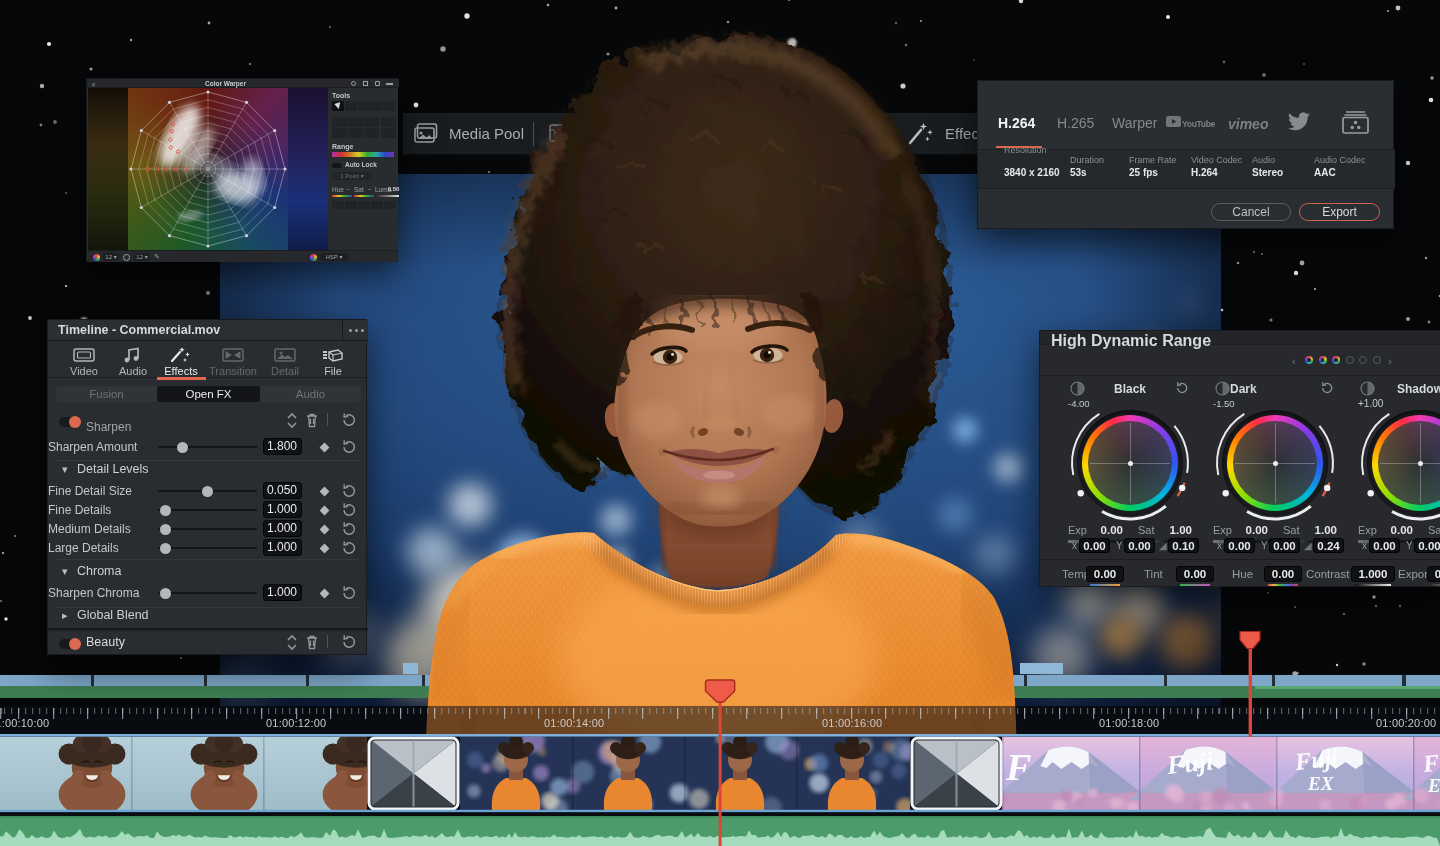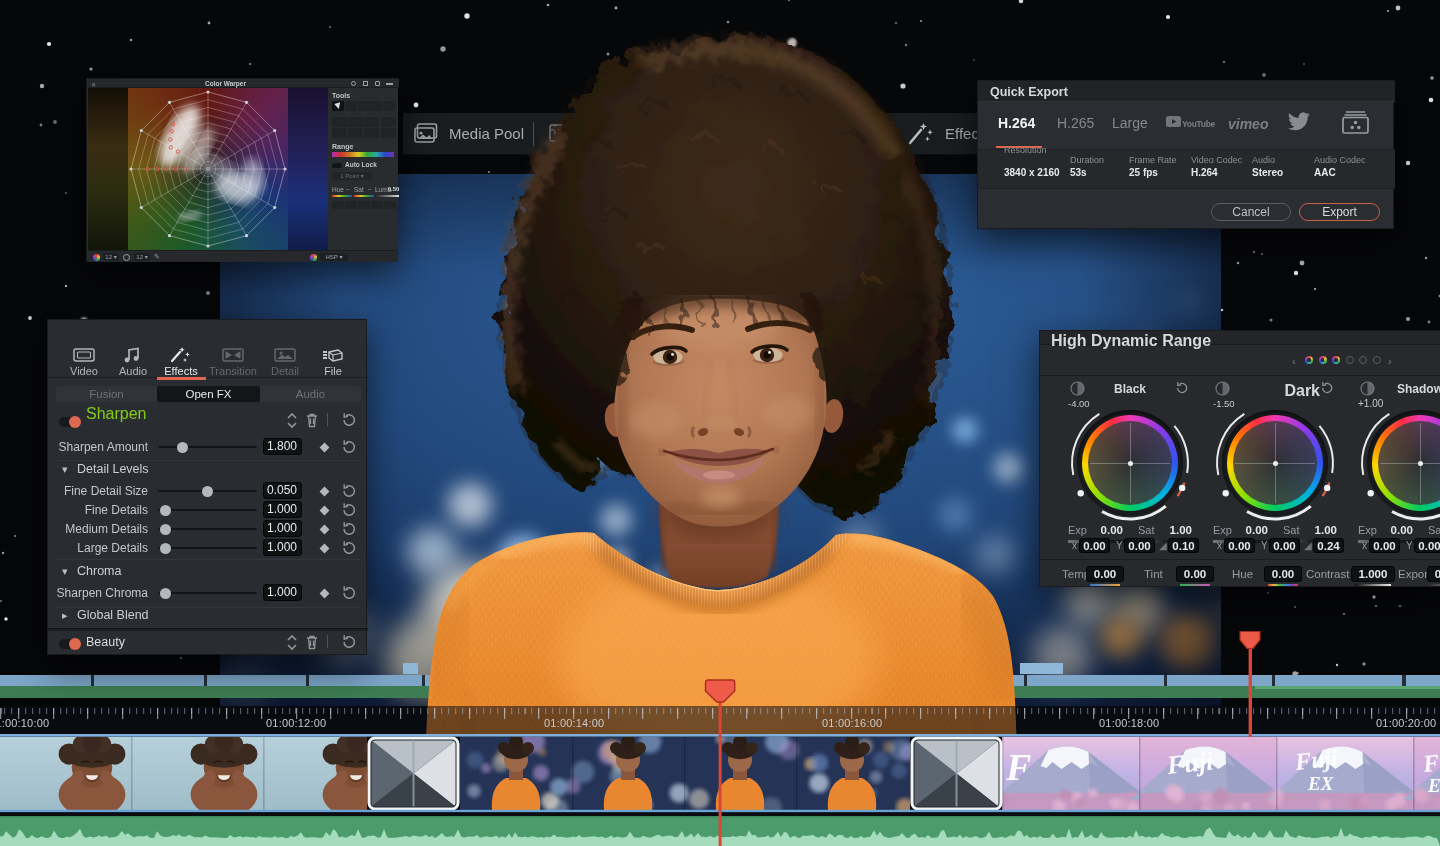--- a/index.html
+++ b/index.html
@@ -14,21 +14,21 @@
 #toolbar{position:absolute;left:403px;top:113px;width:807px;height:42px;background:rgba(28,31,34,.92);
  border-bottom:1px solid rgba(0,0,0,.5);color:#a7acb1;font-size:15px}
 #toolbar .sep{position:absolute;top:9px;width:1px;height:24px;background:#4a4e53}
 .mini{position:absolute;left:0;width:1440px}
 #ruler{position:absolute;left:0;top:706px;width:1440px;height:28px;background:rgba(11,14,22,.55)}
 .tc{position:absolute;top:11px;font-size:11px;color:#c6cbd0;letter-spacing:.2px}
 .panel{position:absolute;background:#292c30;box-shadow:0 12px 34px rgba(0,0,0,.6);border:1px solid #191b1d}
 .ptitle{font-weight:bold;color:#d6d9db;font-size:12.5px}
 .vbox{position:absolute;background:#101214;border:1px solid #050607;border-radius:3px;
  color:#e8eaec;font-size:12px;text-align:center}
-.row-label{position:absolute;color:#c3c7ca;font-size:12px;text-align:right}
+.row-label{position:absolute;color:#c3c7ca;font-size:12px;}
 .sl-track{position:absolute;height:2px;background:#131518;border-radius:1px}
 .sl-knob{position:absolute;width:11px;height:11px;border-radius:50%;background:#b3b8bc}
 .dia{position:absolute;width:7px;height:7px;background:#b3b8bc;transform:rotate(45deg)}
 .sec-chev{position:absolute;color:#b9bec2;font-size:11px}
 .hdrbox{position:absolute;background:#0f1113;border:1px solid #030405;border-radius:3px;color:#e6e8ea;
  font-size:11.5px;text-align:center;font-weight:bold}
 .hlab{position:absolute;color:#989da2;font-size:11.5px}
 .wheelring{position:absolute;border-radius:50%;
  background:conic-gradient(from 0deg,#f03ab4,#8a3ae8 12%,#2f55f0 25%,#00b4e0 37%,#00cc62 50%,#8ee000 62%,#ffd800 74%,#ff7c00 84%,#ff2a4a 94%,#f03ab4)}
 .wheelin{position:absolute;border-radius:50%;
@@ -857,20 +857,25 @@
     </svg>
 <svg class="abs" style="left:700px;top:678px" width="44" height="168" viewBox="0 0 44 168">
 <rect x="18.6" y="20" width="3" height="148" fill="#dc4638"></rect>
 <path d="M8,2 h24.2 a2.5,2.5 0 0 1 2.5,2.5 V13 L23.4,24 h-6.6 L5.5,13 V4.5 A2.5,2.5 0 0 1 8,2 Z" fill="#ef5b49" stroke="#a72c1e" stroke-width="1.4"></path>
 </svg>
     <svg class="abs" style="left:1236px;top:630px" width="30" height="108" viewBox="0 0 30 108">
 <rect x="12.6" y="14" width="3.4" height="93" fill="#dc4638"></rect>
 <path d="M4,1.5 h20 v8.5 l-7,8.5 h-6 l-7,-8.5 Z" fill="#ef5b49" stroke="#a72c1e" stroke-width="1.2"></path>
 </svg>
 <div class="panel" id="tlp" style="left:47px;top:319px;width:320px;height:336px;background:#292c30">
+      <div class="abs" style="left:0;top:0;width:320px;height:21px;background:#2b2e32;border-bottom:1px solid #17181a">
+        <div class="ptitle abs" style="left:10px;top:3px">Timeline - Commercial.mov</div>
+        <div class="abs" style="left:294px;top:0;width:1px;height:21px;background:#17181a"></div>
+        <div class="abs" style="left:301px;top:9px;width:3px;height:3px;border-radius:50%;background:#9aa0a5;box-shadow:6px 0 #9aa0a5,12px 0 #9aa0a5"></div>
+      </div>
       <div class="abs" style="left:0;top:21px;width:320px;height:37px;border-bottom:1px solid #1d1f22">
         <svg class="abs" style="left:24px;top:5px" width="24" height="18" viewBox="0 0 24 18">
           <rect x="2" y="3" width="20" height="12" rx="2" fill="none" stroke="#b2b7bb" stroke-width="1.5"></rect>
           <rect x="5.5" y="6" width="13" height="6" rx="1" fill="none" stroke="#b2b7bb" stroke-width="1.1"></rect>
         </svg>
         <div class="abs" style="left:-4px;top:24px;width:80px;text-align:center;font-size:11px;color:#b2b7bb">Video</div>
         <svg class="abs" style="left:73px;top:5px" width="24" height="18" viewBox="0 0 24 18">
           <path d="M8 14 V4 L17 2.5 V12.5" fill="none" stroke="#b2b7bb" stroke-width="1.7"></path>
           <circle cx="6" cy="14" r="2.4" fill="#b2b7bb"></circle>
           <circle cx="15" cy="12.5" r="2.4" fill="#b2b7bb"></circle>
@@ -905,21 +910,21 @@
         <div class="abs" style="left:109px;top:36px;width:49px;height:2.5px;background:#e0654c"></div>
       </div>
       <div class="abs" style="left:8px;top:66px;width:305px;height:16px;background:#303337;border-radius:3px">
         <div class="abs" style="left:0;top:0;width:101px;height:16px;color:#6f7377;font-size:11.5px;text-align:center;line-height:16px">Fusion</div>
         <div class="abs" style="left:101px;top:0;width:103px;height:16px;background:#131518;border-radius:2px;color:#e9ebed;font-size:11.5px;text-align:center;line-height:16px">Open FX</div>
         <div class="abs" style="left:204px;top:0;width:101px;height:16px;color:#6f7377;font-size:11.5px;text-align:center;line-height:16px">Audio</div>
       </div>
       <div class="toggle" style="left:11px;top:97px">
         <i></i>
       </div>
-      <div class="abs" style="left:38px;top:85px;font-size:16px;color:#84cc16">Sharpen</div>
+      <div class="abs" style="left:38px;top:100px;font-size:12px;color:#a3a3a3">Sharpen</div>
       <svg class="abs" style="left:236px;top:92px" width="16" height="17" viewBox="0 0 16 17">
         <path d="M4 6 L8 2 L12 6 M4 11 L8 15 L12 11" stroke="#91969a" stroke-width="1.6" fill="none"></path>
       </svg>
       <svg class="abs" style="left:257px;top:92px" width="14" height="16" viewBox="0 0 14 16">
         <path d="M2 4 h10 M5 4 V2.5 h4 V4 M3.5 4 l1 10.5 h5 l1 -10.5 M5.5 6.5 v5.5 M8.5 6.5 v5.5" stroke="#91969a" stroke-width="1.3" fill="none"></path>
       </svg>
       <div class="abs" style="left:279px;top:93px;width:1px;height:13px;background:#515559"></div>
       <svg class="abs" style="left:293px;top:92px" width="16" height="16" viewBox="0 0 16 16">
         <path d="M3 8 a5.2 5.2 0 1 0 2-4.1" stroke="#91969a" stroke-width="1.5" fill="none"></path>
         <path d="M3.2 1.2 L3.2 5.2 L7 4.4" fill="none" stroke="#91969a" stroke-width="1.4"></path>
@@ -998,27 +1003,24 @@
       <svg class="abs" style="left:257px;top:314px" width="14" height="16" viewBox="0 0 14 16">
         <path d="M2 4 h10 M5 4 V2.5 h4 V4 M3.5 4 l1 10.5 h5 l1 -10.5 M5.5 6.5 v5.5 M8.5 6.5 v5.5" stroke="#91969a" stroke-width="1.3" fill="none"></path>
       </svg>
       <div class="abs" style="left:279px;top:315px;width:1px;height:13px;background:#515559"></div>
       <svg class="abs" style="left:293px;top:314px" width="16" height="16" viewBox="0 0 16 16">
         <path d="M3 8 a5.2 5.2 0 1 0 2-4.1" stroke="#91969a" stroke-width="1.5" fill="none"></path>
         <path d="M3.2 1.2 L3.2 5.2 L7 4.4" fill="none" stroke="#91969a" stroke-width="1.4"></path>
       </svg>
     </div>
 <div class="panel" id="qe" style="left:977px;top:80px;width:417px;height:149px;background:#2a2d31">
-      <div class="abs" style="left:0;top:0;width:417px;height:21px;background:#212427;border-bottom:1px solid #333639">
-        <div class="ptitle abs" style="left:12px;top:3.5px">Quick Export</div>
-      </div>
       <div class="abs" style="left:20px;top:34px;font-size:14px;font-weight:bold;color:#f2f3f4">H.264</div>
       <div class="abs" style="left:18px;top:64.5px;width:46px;height:2.5px;background:#e0654c"></div>
       <div class="abs" style="left:79px;top:34px;font-size:14px;color:#85898d">H.265</div>
-      <div class="abs" style="left:134px;top:34px;font-size:14px;color:#85898d">Large</div>
+      <div class="abs" style="left:134px;top:34px;font-size:14px;color:#85898d">Warper</div>
       <svg class="abs" style="left:188px;top:35px" width="15" height="11" viewBox="0 0 15 11">
         <rect width="15" height="11" rx="2.6" fill="#72767a"></rect>
         <path d="M6 3 L10.4 5.5 L6 8 Z" fill="#2a2d31"></path>
       </svg>
       <div class="abs" style="left:204px;top:37.5px;font-size:8.5px;font-weight:bold;color:#7c8084;letter-spacing:-0.3px">YouTube</div>
       <div class="abs" style="left:250px;top:35px;font-size:14px;font-weight:bold;font-style:italic;color:#7c8084;letter-spacing:0px">vimeo</div>
       <svg class="abs" style="left:309px;top:31px" width="24" height="20" viewBox="0 0 24 20">
         <path d="M23 2.5 c-.8.4-1.7.6-2.6.8 A4.6 4.6 0 0 0 22.4.7 c-.9.5-1.9.9-2.9 1.1 A4.5 4.5 0 0 0 11.7 5 c0 .35.04.7.1 1 A12.8 12.8 0 0 1 2.5 1.3 a4.5 4.5 0 0 0 1.4 6 c-.7 0-1.4-.2-2-.5 v.06 c0 2.2 1.5 4 3.6 4.4 -.4.1-.8.16-1.2.16 -.3 0-.6-.03-.9-.08 a4.5 4.5 0 0 0 4.2 3.1 A9 9 0 0 1 1 16.2 a12.7 12.7 0 0 0 6.9 2 c8.3 0 12.8-6.9 12.8-12.8 v-.6 c.9-.6 1.6-1.4 2.3-2.3 Z" fill="#888c90"></path>
       </svg>
       <svg class="abs" style="left:364px;top:28px" width="27" height="25" viewBox="0 0 27 25">
@@ -1097,21 +1099,21 @@
       <div class="hdrbox" style="left:39px;top:206.5px;width:31px;height:15px;line-height:14px">0.00</div>
       <div class="hlab" style="left:76px;top:208.5px;font-size:10px">Y</div>
       <div class="hdrbox" style="left:84px;top:206.5px;width:31px;height:15px;line-height:14px">0.00</div>
       <div class="hlab" style="left:119px;top:208.5px;font-size:10px;color:#6f7478">◢</div>
       <div class="hdrbox" style="left:128px;top:206.5px;width:31px;height:15px;line-height:14px">0.10</div>
       <svg class="abs" style="left:175px;top:50px" width="15" height="15" viewBox="0 0 15 15">
         <circle cx="7.5" cy="7.5" r="6.5" fill="none" stroke="#74787c" stroke-width="1.2"></circle>
         <path d="M7.5 1 A6.5 6.5 0 0 1 7.5 14 Z" fill="#74787c" opacity="0.8"></path>
       </svg>
       <div class="abs" style="left:173px;top:67px;font-size:9.5px;color:#c6cacd">-1.50</div>
-      <div class="abs" style="left:190px;top:51px;width:90px;text-align:right;font-size:16px;font-weight:bold;color:#d6d9db">Dark</div>
+      <div class="abs" style="left:190px;top:51px;width:90px;text-align:left;font-size:12px;font-weight:bold;color:#d6d9db">Dark</div>
       <svg class="abs" style="left:280px;top:50px" width="14" height="14" viewBox="0 0 16 16">
         <path d="M3 8 a5.2 5.2 0 1 0 2-4.1" stroke="#8d9296" stroke-width="1.5" fill="none"></path>
         <path d="M3.2 1.2 L3.2 5.2 L7 4.4" fill="none" stroke="#8d9296" stroke-width="1.4"></path>
       </svg>
       <div class="abs" style="left:182px;top:79px;width:106px;height:106px;border-radius:50%;background:#1b1d20;box-shadow:inset 0 2px 6px rgba(0,0,0,.7)"></div>
       <div class="wheelring" style="left:187px;top:84px;width:96px;height:96px"></div>
       <div class="wheelin" style="left:193px;top:90px;width:84px;height:84px"></div>
       <div class="cross-h" style="left:195px;top:132px;width:80px"></div>
       <div class="cross-v" style="left:235px;top:92px;height:80px"></div>
       <div class="cdot" style="left:232.5px;top:129.5px"></div>

